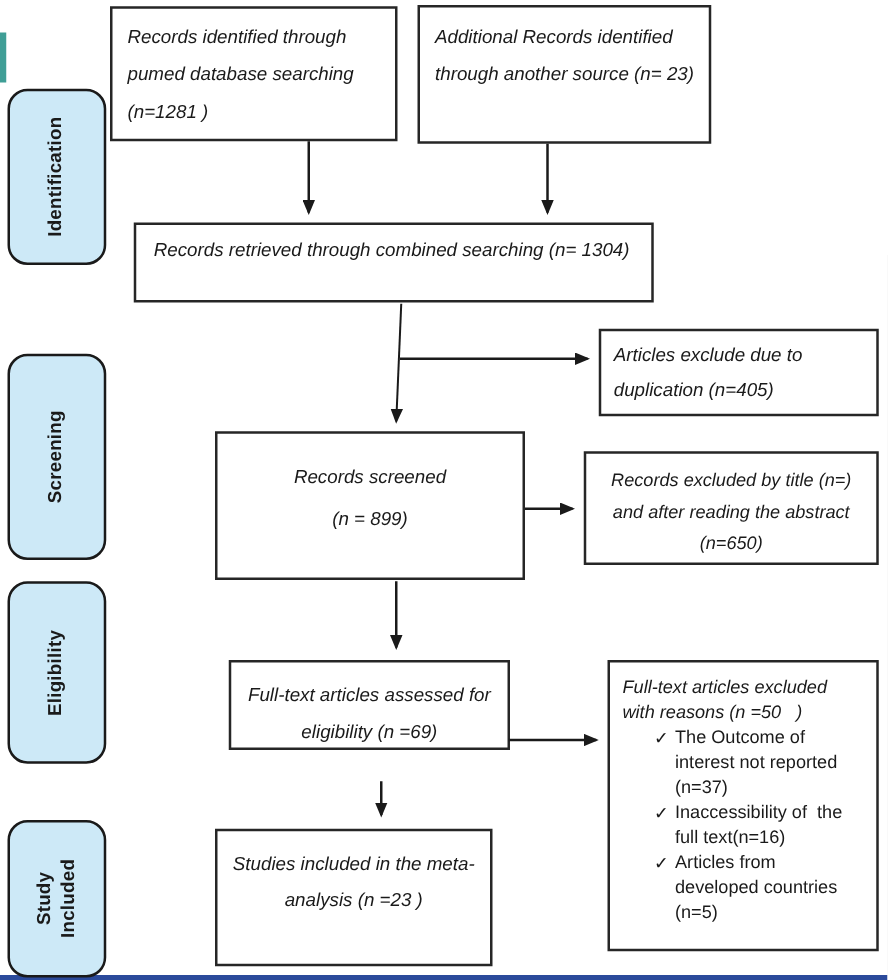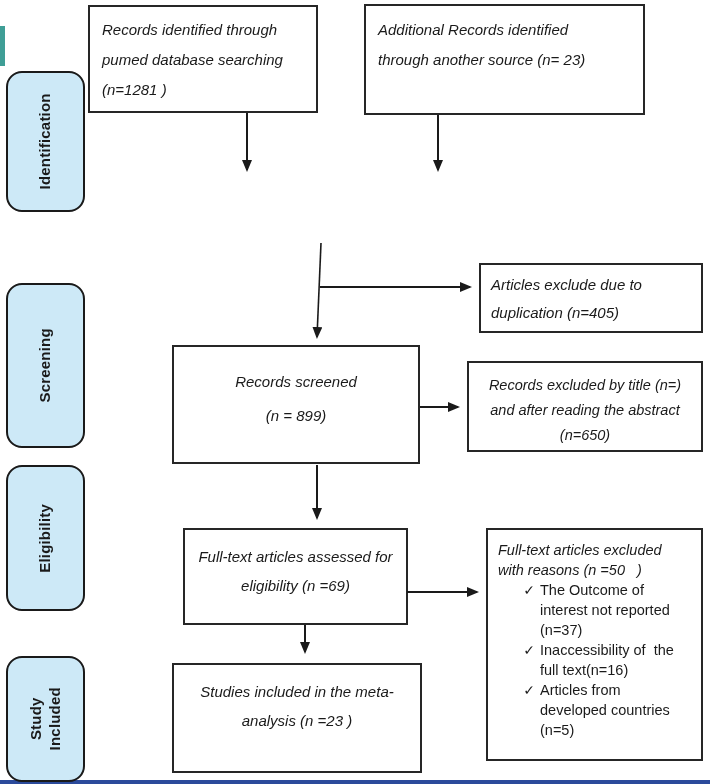--- a/index.html
+++ b/index.html
@@ -101,43 +101,46 @@
     <span class="stage-label">Study
 Included</span>
   </div>
 
   <div class="fbox" style="left:88px; top:5px; width:230px; height:108px; padding:8px 8px 0 12px; line-height:30px;">
     <div class="box-text">Records identified through
 pumed database searching
 (n=1281 )</div>
   </div>
 
-  <div class="fbox" style="left:364px; top:4px; width:281px; height:111px; padding:9px 6px 0 12px; line-height:30px;">
+  <div class="fbox" style="left:334px; top:4px; width:235px; height:111px; padding:9px 6px 0 12px; line-height:30px;">
     <div class="box-text">Additional Records identified
 through another source (n= 23)</div>
   </div>
 
+  <div class="fbox" style="left:107px; top:178px; width:416px; height:64px; padding:7px 6px 0 14px; line-height:28px;">
+    <div class="box-text">Records retrieved through combined searching (n= 1304)</div>
+  </div>
 
   <div class="fbox" style="left:479px; top:263px; width:224px; height:70px; padding:6px 6px 0 10px; line-height:28px;">
     <div class="box-text">Articles exclude due to
 duplication (n=405)</div>
   </div>
 
   <div class="fbox center" style="left:172px; top:345px; width:248px; height:119px; padding-top:18px; line-height:34px;">
     <div class="box-text">Records screened
 (n = 899)</div>
   </div>
 
   <div class="fbox center" style="left:467px; top:361px; width:236px; height:91px; padding-top:10px; line-height:25px; font-size:14.5px;">
     <div class="box-text">Records excluded by title (n=)
 and after reading the abstract
 (n=650)</div>
   </div>
 
-  <div class="fbox center" style="left:183px; top:528px; width:225px; height:97px; padding-top:12px; line-height:29px;">
+  <div class="fbox center" style="left:183px; top:528px; width:225px; height:72px; padding-top:12px; line-height:29px;">
     <div class="box-text">Full-text articles assessed for
 eligibility (n =69)</div>
   </div>
 
   <div class="fbox" style="left:486px; top:528px; width:217px; height:233px; padding:10px 6px 0 10px; font-size:14.5px;">
     <div class="box-text" style="line-height:20px;">Full-text articles excluded
 with reasons (n =50   )</div>
     <div class="reason-item">
       <span class="reason-check">✓</span>
       <span class="reason-text">The Outcome of
@@ -150,21 +153,21 @@
 full text(n=16)</span>
     </div>
     <div class="reason-item">
       <span class="reason-check">✓</span>
       <span class="reason-text">Articles from
 developed countries
 (n=5)</span>
     </div>
   </div>
 
-  <div class="fbox center" style="left:172px; top:663px; width:250px; height:110px; padding-top:12px; line-height:29px;">
+  <div class="fbox center" style="left:172px; top:663px; width:222px; height:110px; padding-top:12px; line-height:29px;">
     <div class="box-text">Studies included in the meta-
 analysis (n =23 )</div>
   </div>
 
   <svg id="arrows" viewBox="0 0 710 784">
     <defs>
       <marker id="ah" viewBox="0 0 12 10" markerWidth="12" markerHeight="10" refX="10" refY="5" orient="auto" markerUnits="userSpaceOnUse">
         <path d="M0,0 L12,5 L0,10 Z" fill="#1a1a1a"></path>
       </marker>
     </defs>

